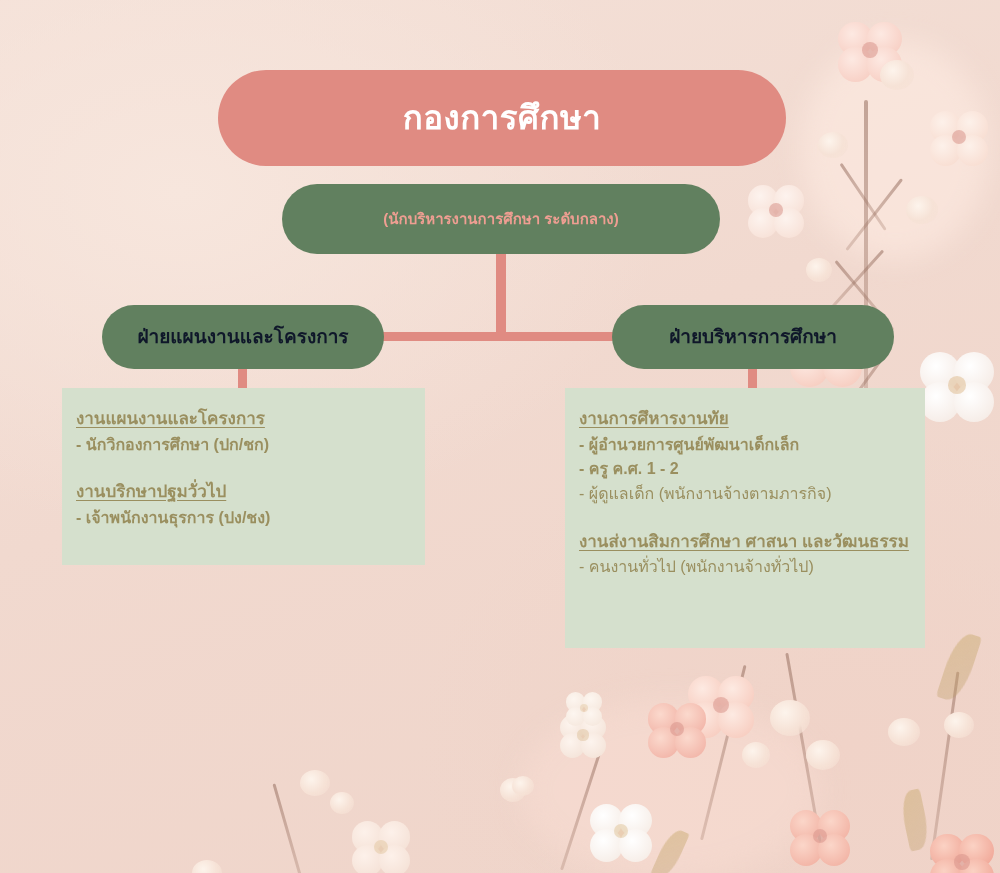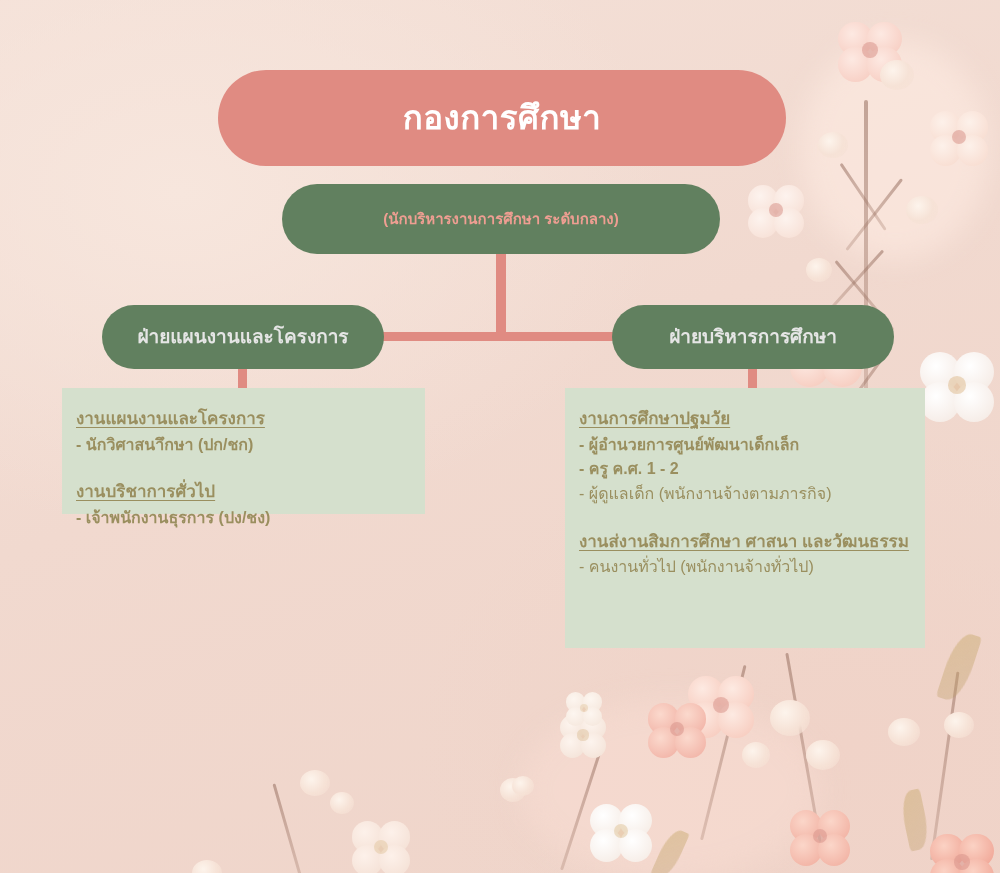--- a/index.html
+++ b/index.html
@@ -135,21 +135,21 @@
   .dept-node {
     top: 305px;
     height: 64px;
     background: #61805f;
     border-radius: 32px;
     padding: 0 16px;
   }
   .dept-left  { left: 102px;  width: 282px; }
   .dept-right { left: 612px;  width: 282px; }
   .dept-title {
-    color: #e5e5e5;
+    color: #0f172a;
     font-size: 19px;
     font-weight: 700;
     line-height: 1.2;
   }
 
   
   .conn {
     position: absolute;
     background: #e08b82;
   }
@@ -158,21 +158,21 @@
   .conn-stub-l   { left: 238px; top: 366px; width: 9px;  height: 26px; }
   .conn-stub-r   { left: 748px; top: 366px; width: 9px;  height: 26px; }
 
   
   .panel {
     position: absolute;
     background: #d5e0cd;
     box-sizing: border-box;
     padding: 18px 14px 14px 14px;
   }
-  .panel-left  { left: 62px;  top: 388px; width: 363px; height: 126px; }
+  .panel-left  { left: 62px;  top: 388px; width: 363px; height: 177px; }
   .panel-right { left: 565px; top: 388px; width: 360px; height: 260px; }
 
   .group { margin-bottom: 4px; }
   .group + .group { margin-top: 22px; }
 
   .group-title {
     color: #9a8f5f;
     font-size: 17px;
     font-weight: 700;
     text-decoration: underline;
@@ -354,30 +354,30 @@
     <div class="node dept-node dept-left">
       <div class="dept-title">ฝ่ายแผนงานและโครงการ</div>
     </div>
     <div class="node dept-node dept-right">
       <div class="dept-title">ฝ่ายบริหารการศึกษา</div>
     </div>
 
     <div class="panel panel-left" id="panel-0">
         <div class="group">
           <div class="group-title">งานแผนงานและโครงการ</div>
-          <div class="group-item bold">- นักวิศาสนาึกษา (ปก/ชก)</div>
+          <div class="group-item bold">- นักวิกองการศึกษา (ปก/ชก)</div>
         </div>
         <div class="group">
-          <div class="group-title">งานบริชาการศั่วไป</div>
+          <div class="group-title">งานบริกษาปฐมวั่วไป</div>
           <div class="group-item bold">- เจ้าพนักงานธุรการ (ปง/ชง)</div>
         </div>
       </div>
     <div class="panel panel-right" id="panel-1">
         <div class="group">
-          <div class="group-title">งานการศึกษาปฐมวัย</div>
+          <div class="group-title">งานการศึหารงานทัย</div>
           <div class="group-item bold">- ผู้อำนวยการศูนย์พัฒนาเด็กเล็ก</div>
           <div class="group-item bold">- ครู ค.ศ. 1 - 2</div>
           <div class="group-item">- ผู้ดูแลเด็ก (พนักงานจ้างตามภารกิจ)</div>
         </div>
         <div class="group">
           <div class="group-title">งานส่งานสิมการศึกษา ศาสนา และวัฒนธรรม</div>
           <div class="group-item">- คนงานทั่วไป (พนักงานจ้างทั่วไป)</div>
         </div>
       </div>
   </div>

